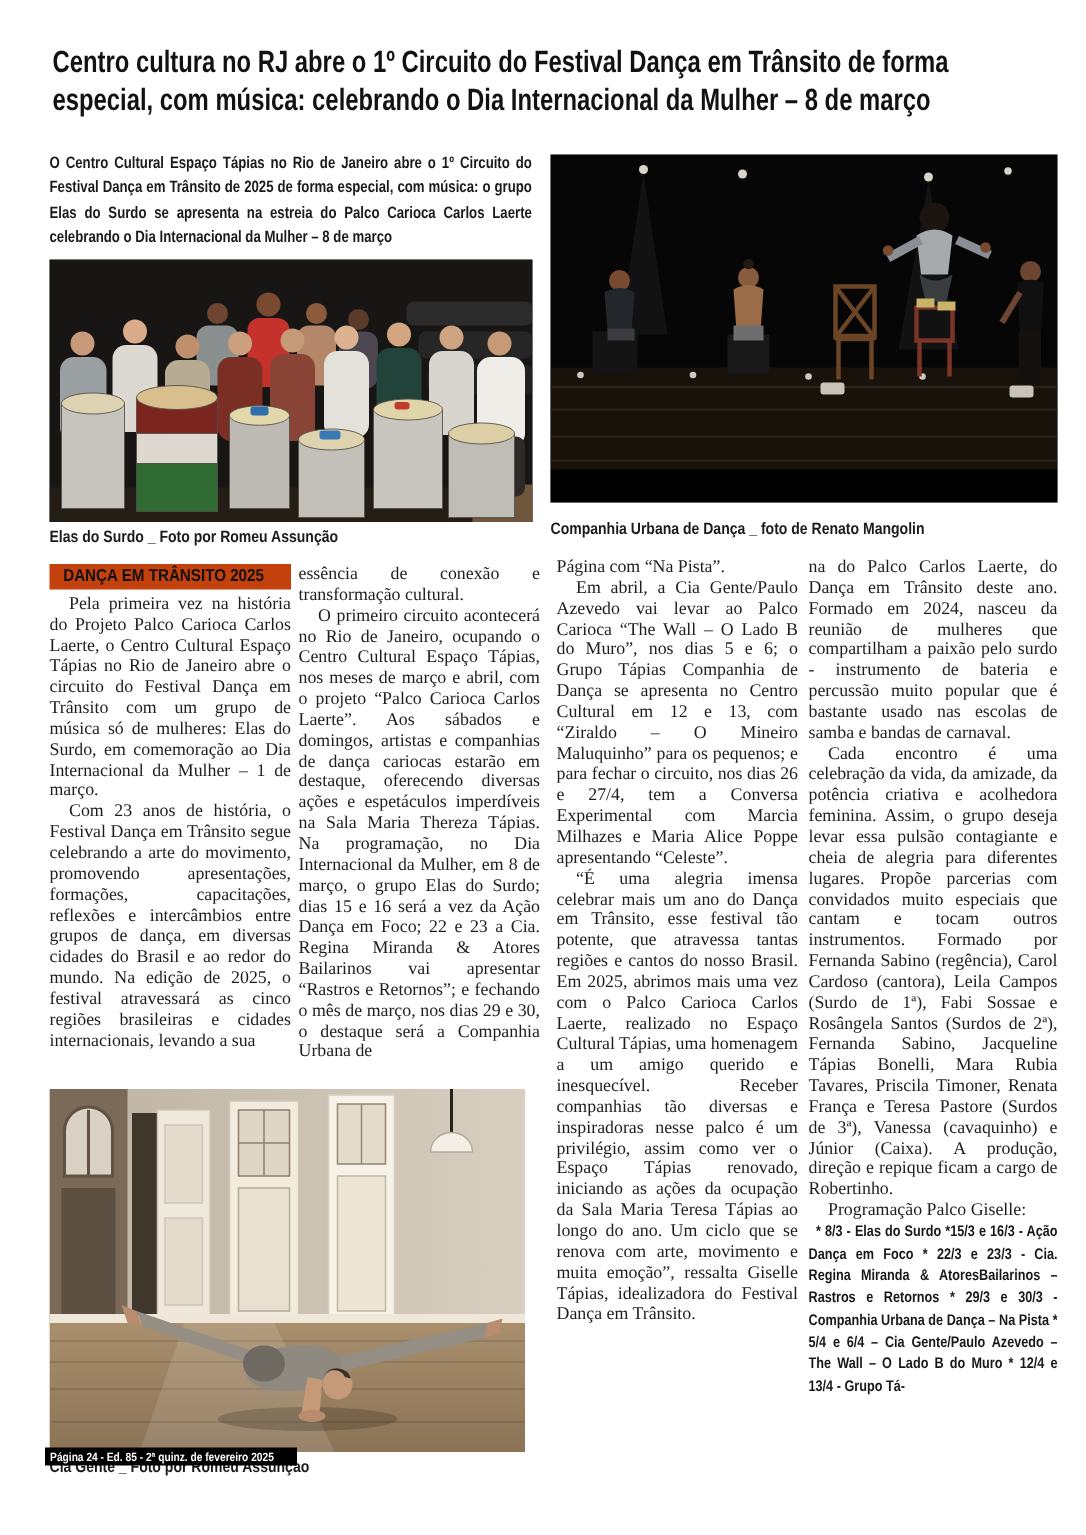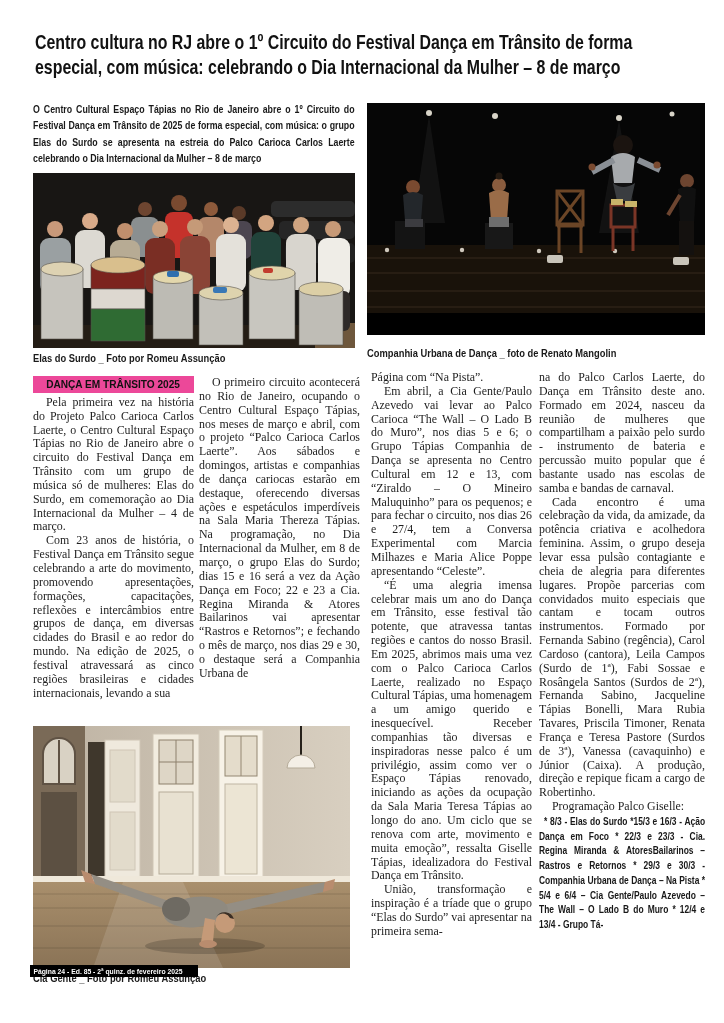--- a/index.html
+++ b/index.html
@@ -19,21 +19,21 @@
   .caption{position:absolute;font-weight:bold;font-size:11px;white-space:nowrap;
            transform:scaleX(0.85);transform-origin:0 0;color:#1a1a1a}
 
   .colx{position:absolute;font-family:"Liberation Serif","DejaVu Serif",serif;
         font-size:11.9px;line-height:13.85px;text-align:justify;color:#1d1d1d;hyphens:auto}
   .colx p{text-indent:13px;margin:0}
   .colx p.cont{text-indent:0}
   .colx p.subhead{font-weight:bold}
   .clip{overflow:hidden}
 
-  .sechead{background:#ec4899;text-align:center;font-weight:bold;font-size:11.5px;
+  .sechead{background:#c2410c;font-weight:bold;font-size:11.5px;
            font-family:"Liberation Sans",sans-serif;padding:2px 0 1px;margin-bottom:3px;color:#111}
   .sechead span{display:inline-block;transform:scaleX(0.88)}
 
   .sched{font-family:"Liberation Sans",sans-serif;font-weight:bold;font-size:10.3px;
          line-height:14.7px;width:122%;transform:scaleX(0.82);transform-origin:0 0;
          text-align:justify;text-indent:6px;color:#181818;margin-top:1px}
 
   .footerbar{position:absolute;left:30px;top:965px;width:168px;height:12px;background:#000;
              color:#fff;display:flex;align-items:center;overflow:hidden}
   .footerbar span{font-size:8px;font-weight:bold;white-space:nowrap;padding-left:4px;
@@ -187,33 +187,33 @@
       <rect x="312" y="118" width="15" height="34" fill="#14110f"></rect>
     </g>
   </svg>
 </div>
 <div class="caption" style="left:367px;top:347px">Companhia Urbana de Dança _ foto de Renato Mangolin</div>
 
 <div class="colx" style="left:33px;top:376px;width:161px">
   <div class="sechead">
     <span>DANÇA EM TRÂNSITO 2025</span>
   </div>
-  <p>Pela primeira vez na história do Projeto Palco Carioca Carlos Laerte, o Centro Cultural Espaço Tápias no Rio de Janeiro abre o circuito do Festival Dança em Trânsito com um grupo de música só de mulheres: Elas do Surdo, em comemoração ao Dia Internacional da Mulher – 4 de março.</p>
+  <p>Pela primeira vez na história do Projeto Palco Carioca Carlos Laerte, o Centro Cultural Espaço Tápias no Rio de Janeiro abre o circuito do Festival Dança em Trânsito com um grupo de música só de mulheres: Elas do Surdo, em comemoração ao Dia Internacional da Mulher – 1 de março.</p>
   <p>Com 23 anos de história, o Festival Dança em Trânsito segue celebrando a arte do movimento, promovendo apresentações, formações, capacitações, reflexões e intercâmbios entre grupos de dança, em diversas cidades do Brasil e ao redor do mundo. Na edição de 2025, o festival atravessará as cinco regiões brasileiras e cidades internacionais, levando a sua</p>
 </div>
 
 <div class="colx" style="left:199px;top:376px;width:161px">
+  <p class="cont">essência de conexão e transformação cultural.</p>
   <p>O primeiro circuito acontecerá no Rio de Janeiro, ocupando o Centro Cultural Espaço Tápias, nos meses de março e abril, com o projeto “Palco Carioca Carlos Laerte”. Aos sábados e domingos, artistas e companhias de dança cariocas estarão em destaque, oferecendo diversas ações e espetáculos imperdíveis na Sala Maria Thereza Tápias. Na programação, no Dia Internacional da Mulher, em 8 de março, o grupo Elas do Surdo; dias 15 e 16 será a vez da Ação Dança em Foco; 22 e 23 a Cia. Regina Miranda &amp; Atores Bailarinos vai apresentar “Rastros e Retornos”; e fechando o mês de março, nos dias 29 e 30, o destaque será a Companhia Urbana de</p>
 </div>
 
 <div class="colx clip" style="left:371px;top:371px;width:161px;height:650px">
   <p class="cont">Página com “Na Pista”.</p>
   <p>Em abril, a Cia Gente/Paulo Azevedo vai levar ao Palco Carioca “The Wall – O Lado B do Muro”, nos dias 5 e 6; o Grupo Tápias Companhia de Dança se apresenta no Centro Cultural em 12 e 13, com “Ziraldo – O Mineiro Maluquinho” para os pequenos; e para fechar o circuito, nos dias 26 e 27/4, tem a Conversa Experimental com Marcia Milhazes e Maria Alice Poppe apresentando “Celeste”.</p>
   <p>“É uma alegria imensa celebrar mais um ano do Dança em Trânsito, esse festival tão potente, que atravessa tantas regiões e cantos do nosso Brasil. Em 2025, abrimos mais uma vez com o Palco Carioca Carlos Laerte, realizado no Espaço Cultural Tápias, uma homenagem a um amigo querido e inesquecível. Receber companhias tão diversas e inspiradoras nesse palco é um privilégio, assim como ver o Espaço Tápias renovado, iniciando as ações da ocupação da Sala Maria Teresa Tápias ao longo do ano. Um ciclo que se renova com arte, movimento e muita emoção”, ressalta Giselle Tápias, idealizadora do Festival Dança em Trânsito.</p>
-  <p>União, transformação e inspiração é a tríade que o grupo “Elas do Surdo” vai apresentar na primeira sema-</p>
 </div>
 
 <div class="colx clip" style="left:539px;top:371px;width:166px;height:650px">
   <p class="cont">na do Palco Carlos Laerte, do Dança em Trânsito deste ano. Formado em 2024, nasceu da reunião de mulheres que compartilham a paixão pelo surdo - instrumento de bateria e percussão muito popular que é bastante usado nas escolas de samba e bandas de carnaval.</p>
   <p>Cada encontro é uma celebração da vida, da amizade, da potência criativa e acolhedora feminina. Assim, o grupo deseja levar essa pulsão contagiante e cheia de alegria para diferentes lugares. Propõe parcerias com convidados muito especiais que cantam e tocam outros instrumentos. Formado por Fernanda Sabino (regência), Carol Cardoso (cantora), Leila Campos (Surdo de 1ª), Fabi Sossae e Rosângela Santos (Surdos de 2ª), Fernanda Sabino, Jacqueline Tápias Bonelli, Mara Rubia Tavares, Priscila Timoner, Renata França e Teresa Pastore (Surdos de 3ª), Vanessa (cavaquinho) e Júnior (Caixa). A produção, direção e repique ficam a cargo de Robertinho.</p>
   <p>Programação Palco Giselle:</p>
   <div class="sched">* 8/3 - Elas do Surdo *15/3 e 16/3 - Ação Dança em Foco * 22/3 e 23/3 - Cia. Regina Miranda &amp; AtoresBailarinos – Rastros e Retornos * 29/3 e 30/3 - Companhia Urbana de Dança – Na Pista * 5/4 e 6/4 – Cia Gente/Paulo Azevedo – The Wall – O Lado B do Muro * 12/4 e 13/4 - Grupo Tá-</div>
 </div>
 
 <div class="photo" style="left:33px;top:726px;width:317px;height:242px;background:#cec3b4">

